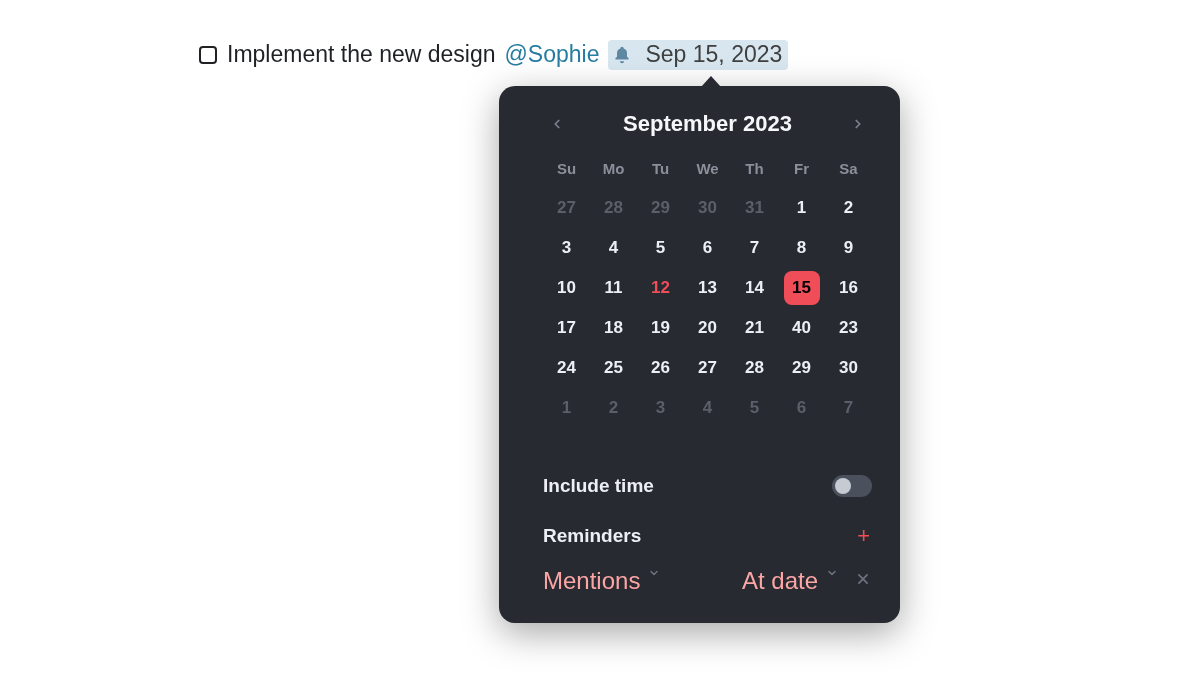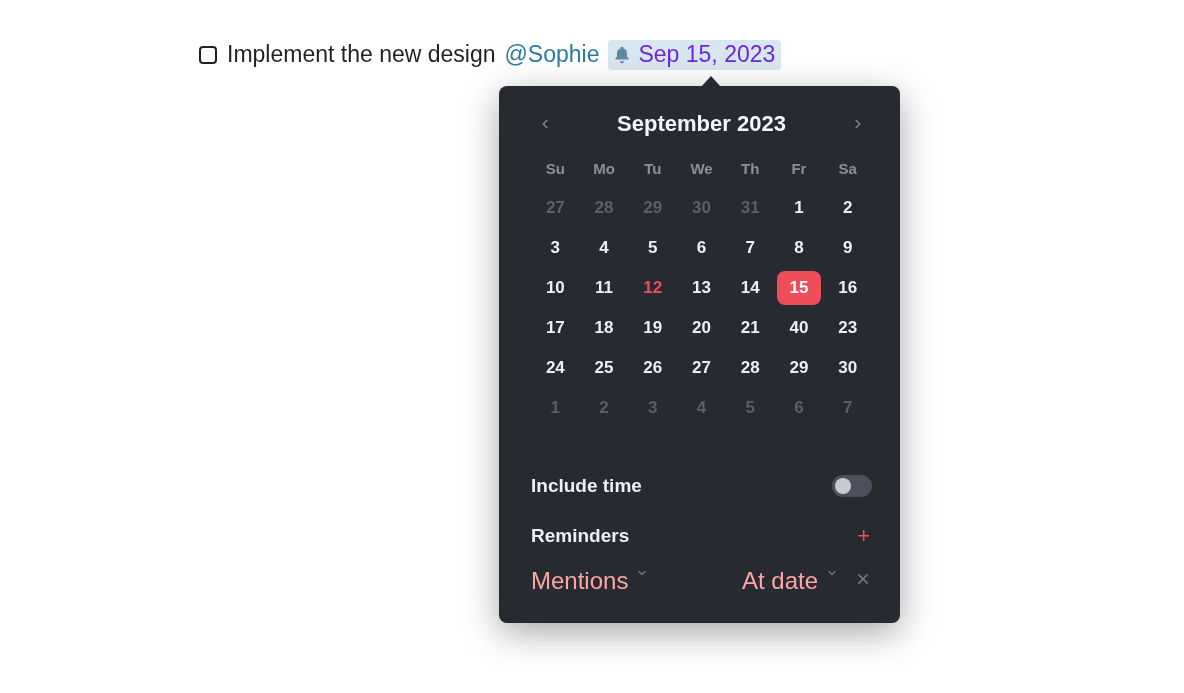--- a/index.html
+++ b/index.html
@@ -34,43 +34,43 @@
     border-radius: 4px;
     background: #fff;
     margin-right: 1px;
   }
   .mention {
     color: #277da1;
   }
   .date-chip {
     display: inline-flex;
     align-items: center;
-    gap: 6px;
-    color: #6d28d9;
+    gap: 13px;
+    color: #404040;
     background: #d8e6ef;
     padding: 1px 6px 1px 4px;
     border-radius: 4px;
   }
   .bell {
     display: inline-flex;
     color: #5f88a3;
   }
   .bell svg { width: 20px; height: 20px; }
 
   
   .popover {
     position: absolute;
     top: 86px;
     left: 499px;
     width: 401px;
     background: #272a30;
     color: #eceff4;
-    border-radius: 8px;
+    border-radius: 16px;
     box-shadow: 0 10px 36px rgba(0,0,0,.35);
-    padding: 24px 28px 28px 32px;
+    padding: 24px 28px 28px 44px;
   }
   .popover::before {
     content: "";
     position: absolute;
     top: -10px;
     left: 202px;
     width: 0; height: 0;
     border-left: 10px solid transparent;
     border-right: 10px solid transparent;
     border-bottom: 11px solid #272a30;
@@ -114,23 +114,23 @@
     height: 34px;
     display: flex;
     align-items: center;
     justify-content: center;
     cursor: pointer;
   }
   .day.out { color: #5a5f69; font-weight: 600; }
   .day.today { color: #ef4e59; }
   .day.selected {
     background: #ef4e59;
-    color: #ffffff;
+    color: #000000;
     border-radius: 8px;
-    width: 44px;
+    width: 36px;
     height: 34px;
     justify-self: center;
   }
 
   .divider { height: 24px; }
 
   .row-flex {
     display: flex;
     align-items: center;
     justify-content: space-between;

